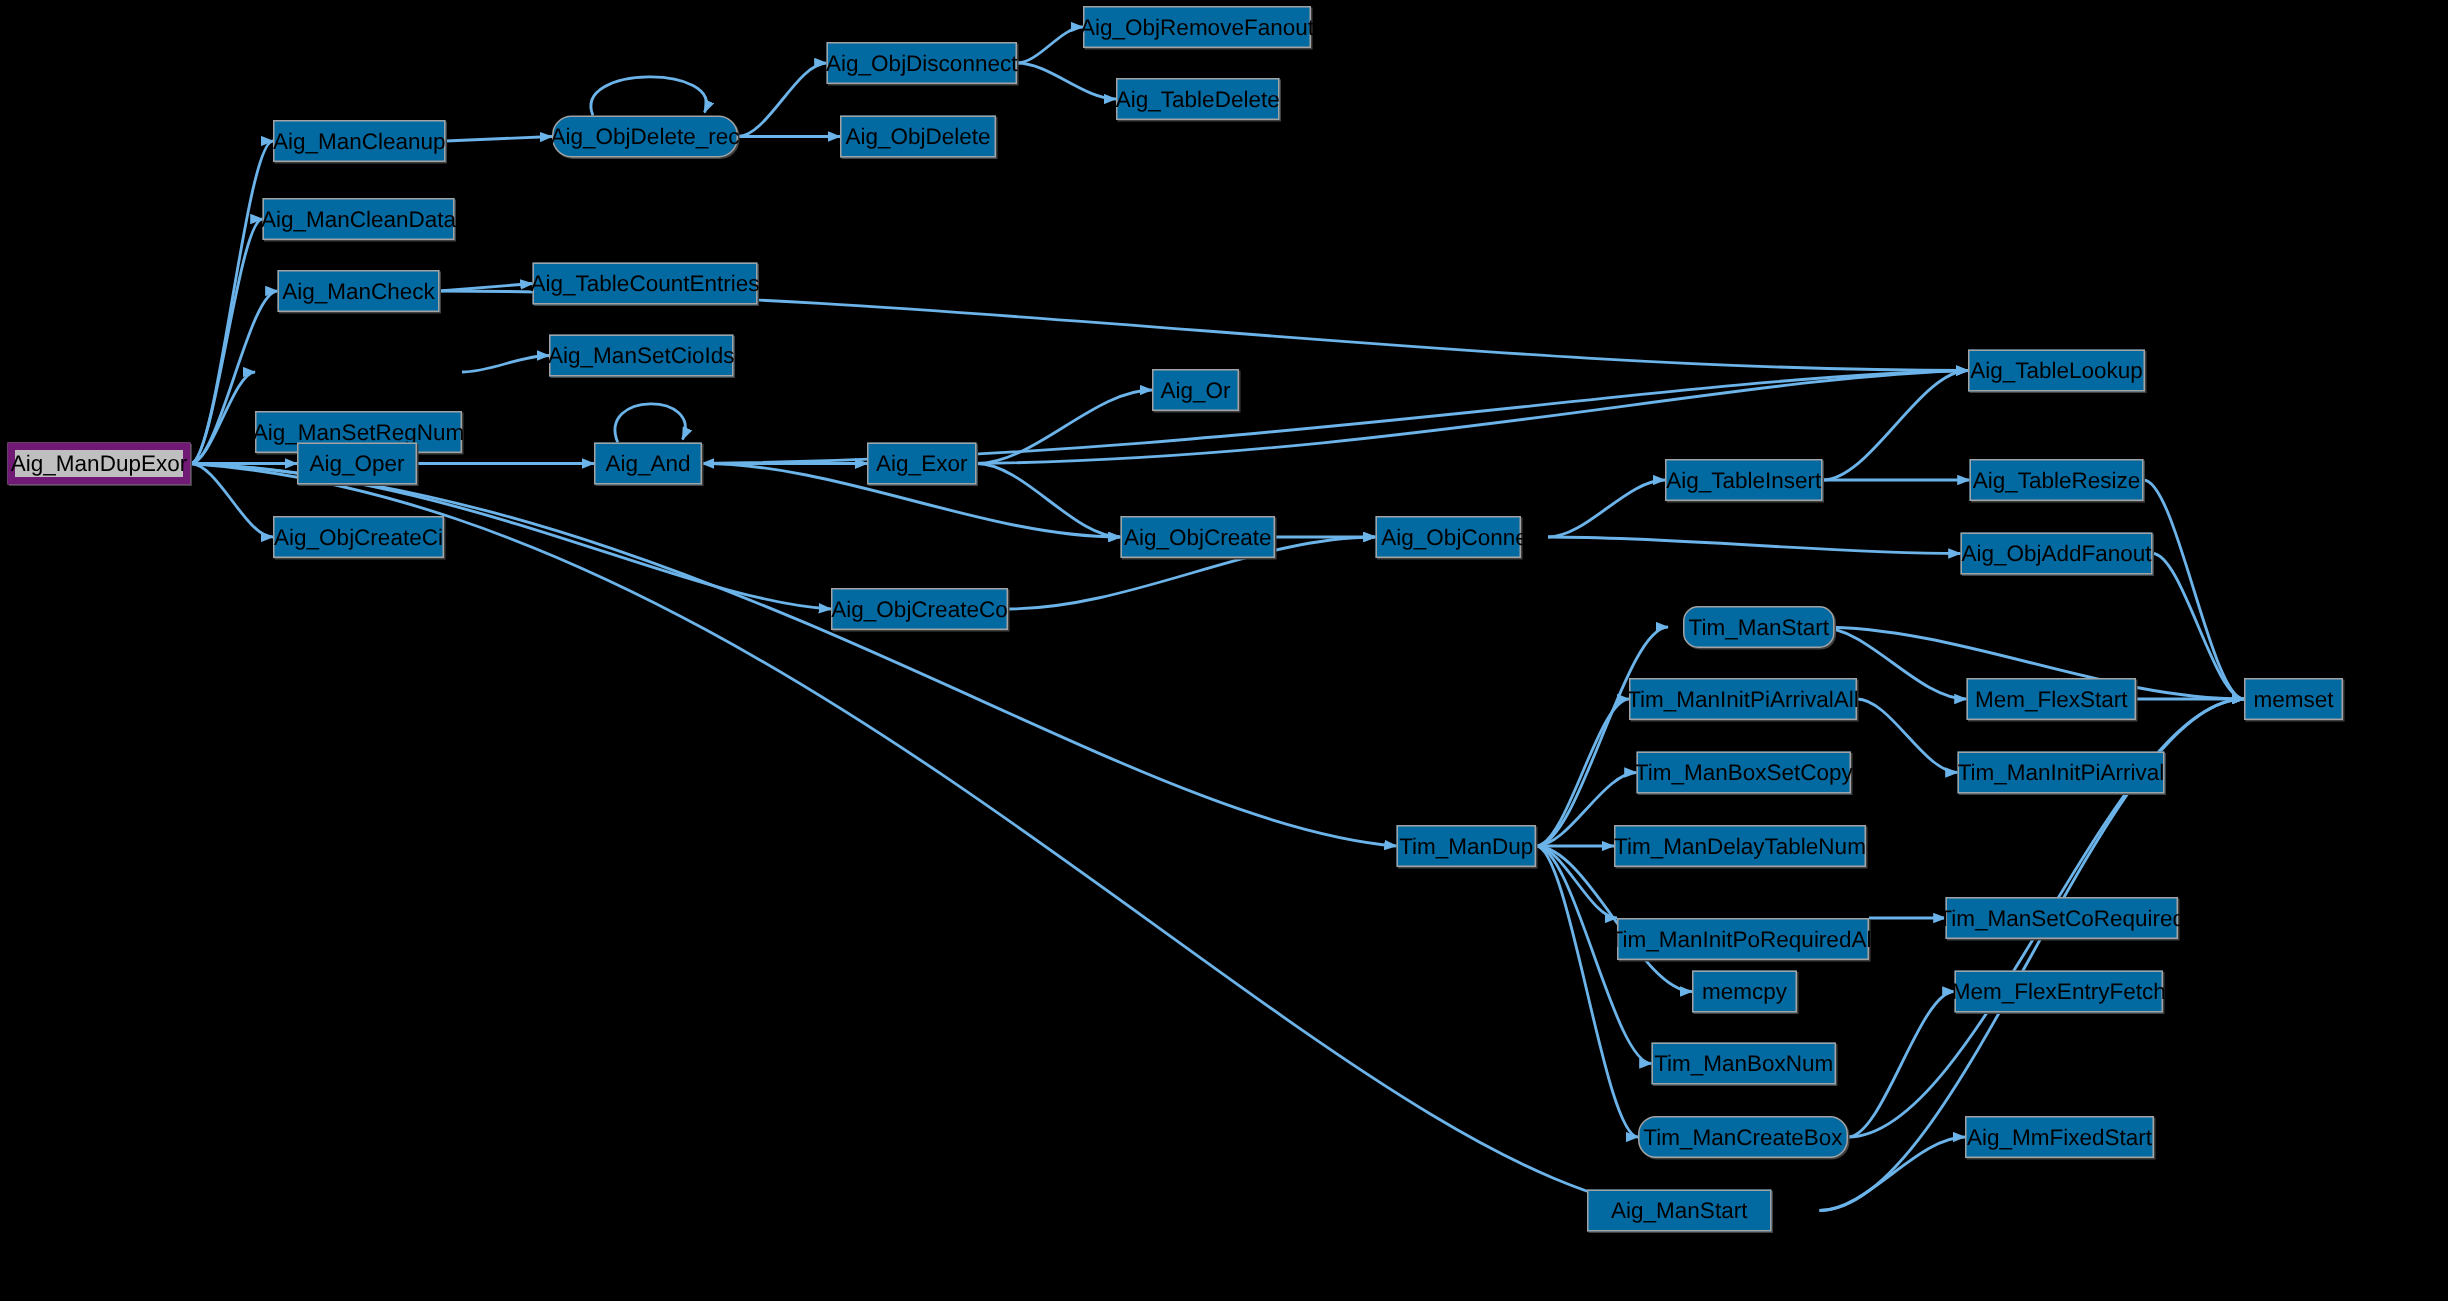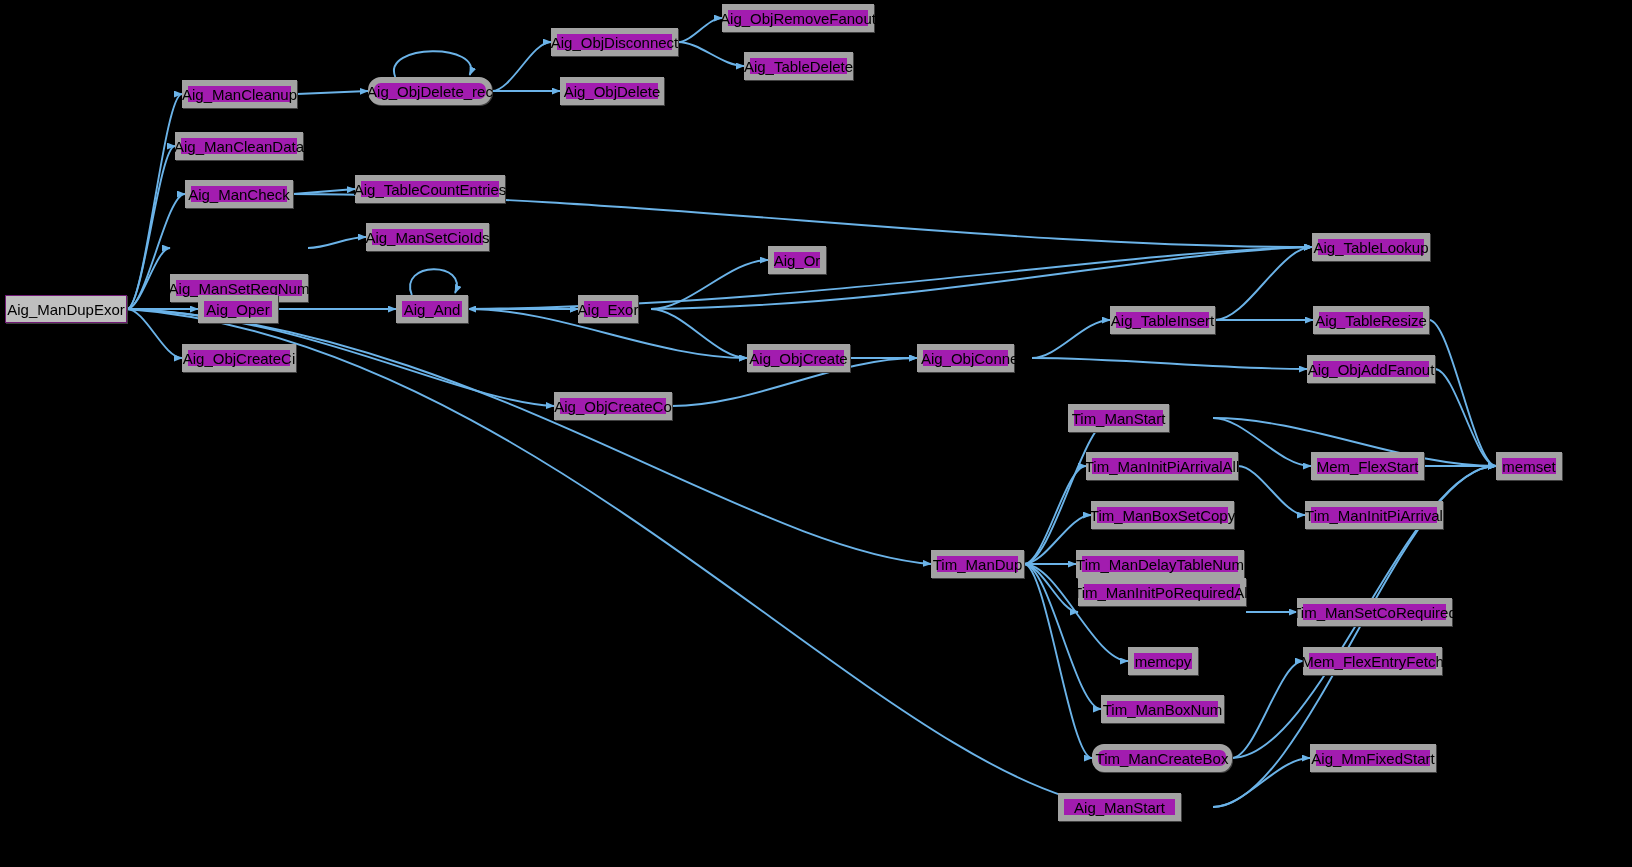--- a/index.html
+++ b/index.html
@@ -14,35 +14,35 @@
     font-family: "Liberation Sans", sans-serif;
   }
   #edge-layer {
     position: absolute; left: 0; top: 0;
     width: 1632px; height: 867px;
     pointer-events: none;
   }
   .node {
     position: absolute;
     box-sizing: border-box;
-    background: #a21caf;
-    border: 6px solid #a3a3a3;
+    background: #0369a1;
+    border: 1px solid #a3a3a3;
     box-shadow: 1px 1px 0 0 #404040;
     color: #000000;
     font-size: 15px;
     line-height: 1;
     display: flex;
     align-items: center;
     justify-content: center;
     white-space: nowrap;
     cursor: pointer;
   }
   .node.root {
     background: #bfbfbf;
-    border: 1px solid #701a75;
+    border: 5px solid #701a75;
   }
   .node-label { pointer-events: none; }
 </style>
 </head>
 <body>
 
 <div id="graph">
   <svg id="edge-layer" width="1632" height="867" viewBox="0 0 1632 867">
     <defs>
       <marker id="arrow" markerWidth="9" markerHeight="7" refX="8.2" refY="3.5" orient="auto" markerUnits="userSpaceOnUse">
@@ -144,21 +144,21 @@
       </div>
       <div class="node" style="left: 198px; top: 295px; width: 80px; height: 28px; text-align: right;">
         <span class="node-label">Aig_Oper</span>
       </div>
       <div class="node" style="left: 396px; top: 295px; width: 72px; height: 28px;">
         <span class="node-label">Aig_And</span>
       </div>
       <div class="node" style="left: 768px; top: 246px; width: 58px; height: 28px;">
         <span class="node-label">Aig_Or</span>
       </div>
-      <div class="node" style="left: 578px; top: 295px; width: 60px; height: 28px;">
+      <div class="node" style="left: 578px; top: 295px; width: 73px; height: 28px;">
         <span class="node-label">Aig_Exor</span>
       </div>
       <div class="node" style="left: 182px; top: 344px; width: 114px; height: 28px;">
         <span class="node-label">Aig_ObjCreateCi</span>
       </div>
       <div class="node" style="left: 747px; top: 344px; width: 103px; height: 28px;">
         <span class="node-label">Aig_ObjCreate</span>
       </div>
       <div class="node" style="left: 917px; top: 344px; width: 97px; height: 28px; padding-left: 20px;">
         <span class="node-label">Aig_ObjConnect</span>
@@ -174,42 +174,42 @@
       </div>
       <div class="node" style="left: 1313px; top: 306px; width: 116px; height: 28px;">
         <span class="node-label">Aig_TableResize</span>
       </div>
       <div class="node" style="left: 1307px; top: 355px; width: 128px; height: 28px;">
         <span class="node-label">Aig_ObjAddFanout</span>
       </div>
       <div class="node" style="left: 1496px; top: 452px; width: 66px; height: 28px;">
         <span class="node-label">memset</span>
       </div>
-      <div class="node" style="left: 1068px; top: 404px; width: 101px; height: 28px;">
+      <div class="node" style="left: 1122px; top: 404px; width: 101px; height: 28px; border-radius: 10px;">
         <span class="node-label">Tim_ManStart</span>
       </div>
       <div class="node" style="left: 1311px; top: 452px; width: 113px; height: 28px;">
         <span class="node-label">Mem_FlexStart</span>
       </div>
       <div class="node" style="left: 1086px; top: 452px; width: 152px; height: 28px;">
         <span class="node-label">Tim_ManInitPiArrivalAll</span>
       </div>
       <div class="node" style="left: 1305px; top: 501px; width: 138px; height: 28px;">
         <span class="node-label">Tim_ManInitPiArrival</span>
       </div>
       <div class="node" style="left: 1091px; top: 501px; width: 143px; height: 28px;">
         <span class="node-label">Tim_ManBoxSetCopy</span>
       </div>
       <div class="node" style="left: 931px; top: 550px; width: 93px; height: 28px;">
         <span class="node-label">Tim_ManDup</span>
       </div>
       <div class="node" style="left: 1076px; top: 550px; width: 168px; height: 28px;">
         <span class="node-label">Tim_ManDelayTableNum</span>
       </div>
-      <div class="node" style="left: 1078px; top: 578px; width: 168px; height: 28px;">
+      <div class="node" style="left: 1078px; top: 612px; width: 168px; height: 28px;">
         <span class="node-label">Tim_ManInitPoRequiredAll</span>
       </div>
       <div class="node" style="left: 1297px; top: 598px; width: 155px; height: 28px;">
         <span class="node-label">Tim_ManSetCoRequired</span>
       </div>
       <div class="node" style="left: 1128px; top: 647px; width: 70px; height: 28px;">
         <span class="node-label">memcpy</span>
       </div>
       <div class="node" style="left: 1303px; top: 647px; width: 139px; height: 28px;">
         <span class="node-label">Mem_FlexEntryFetch</span>

